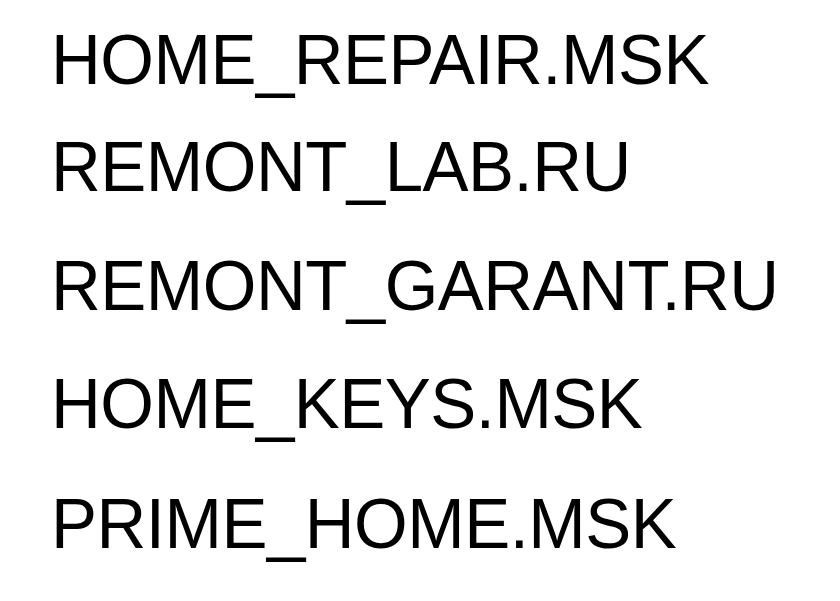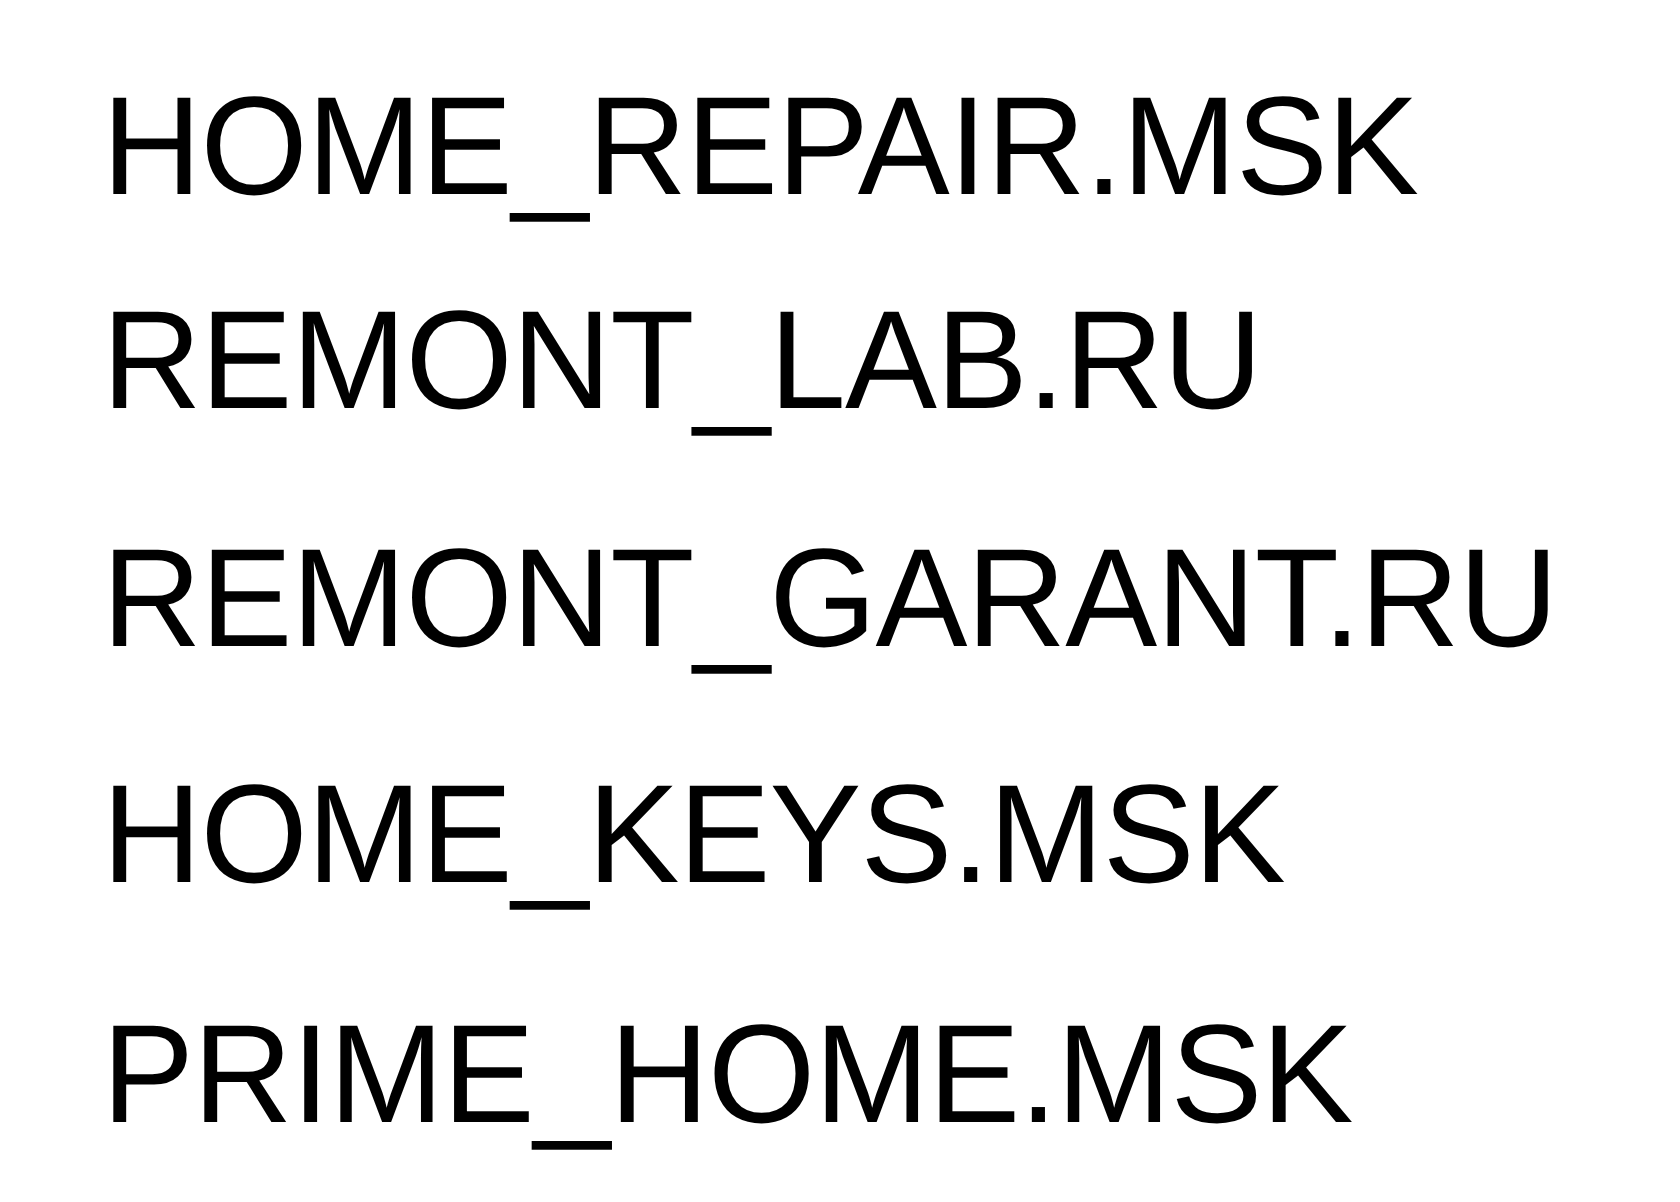--- a/index.html
+++ b/index.html
@@ -10,21 +10,21 @@
     width: 840px;
     height: 601px;
     background: #ffffff;
     overflow: hidden;
     position: relative;
     font-family: "Liberation Sans", "DejaVu Sans", sans-serif;
   }
   .text-list {
     position: absolute;
     left: 0;
-    top: 13px;
+    top: 0;
     width: 840px;
     height: 489px;
   }
   .text-line {
     position: absolute;
     left: 51px;
     font-size: 70px;
     line-height: 80px;
     font-weight: 400;
     letter-spacing: -0.5px;

